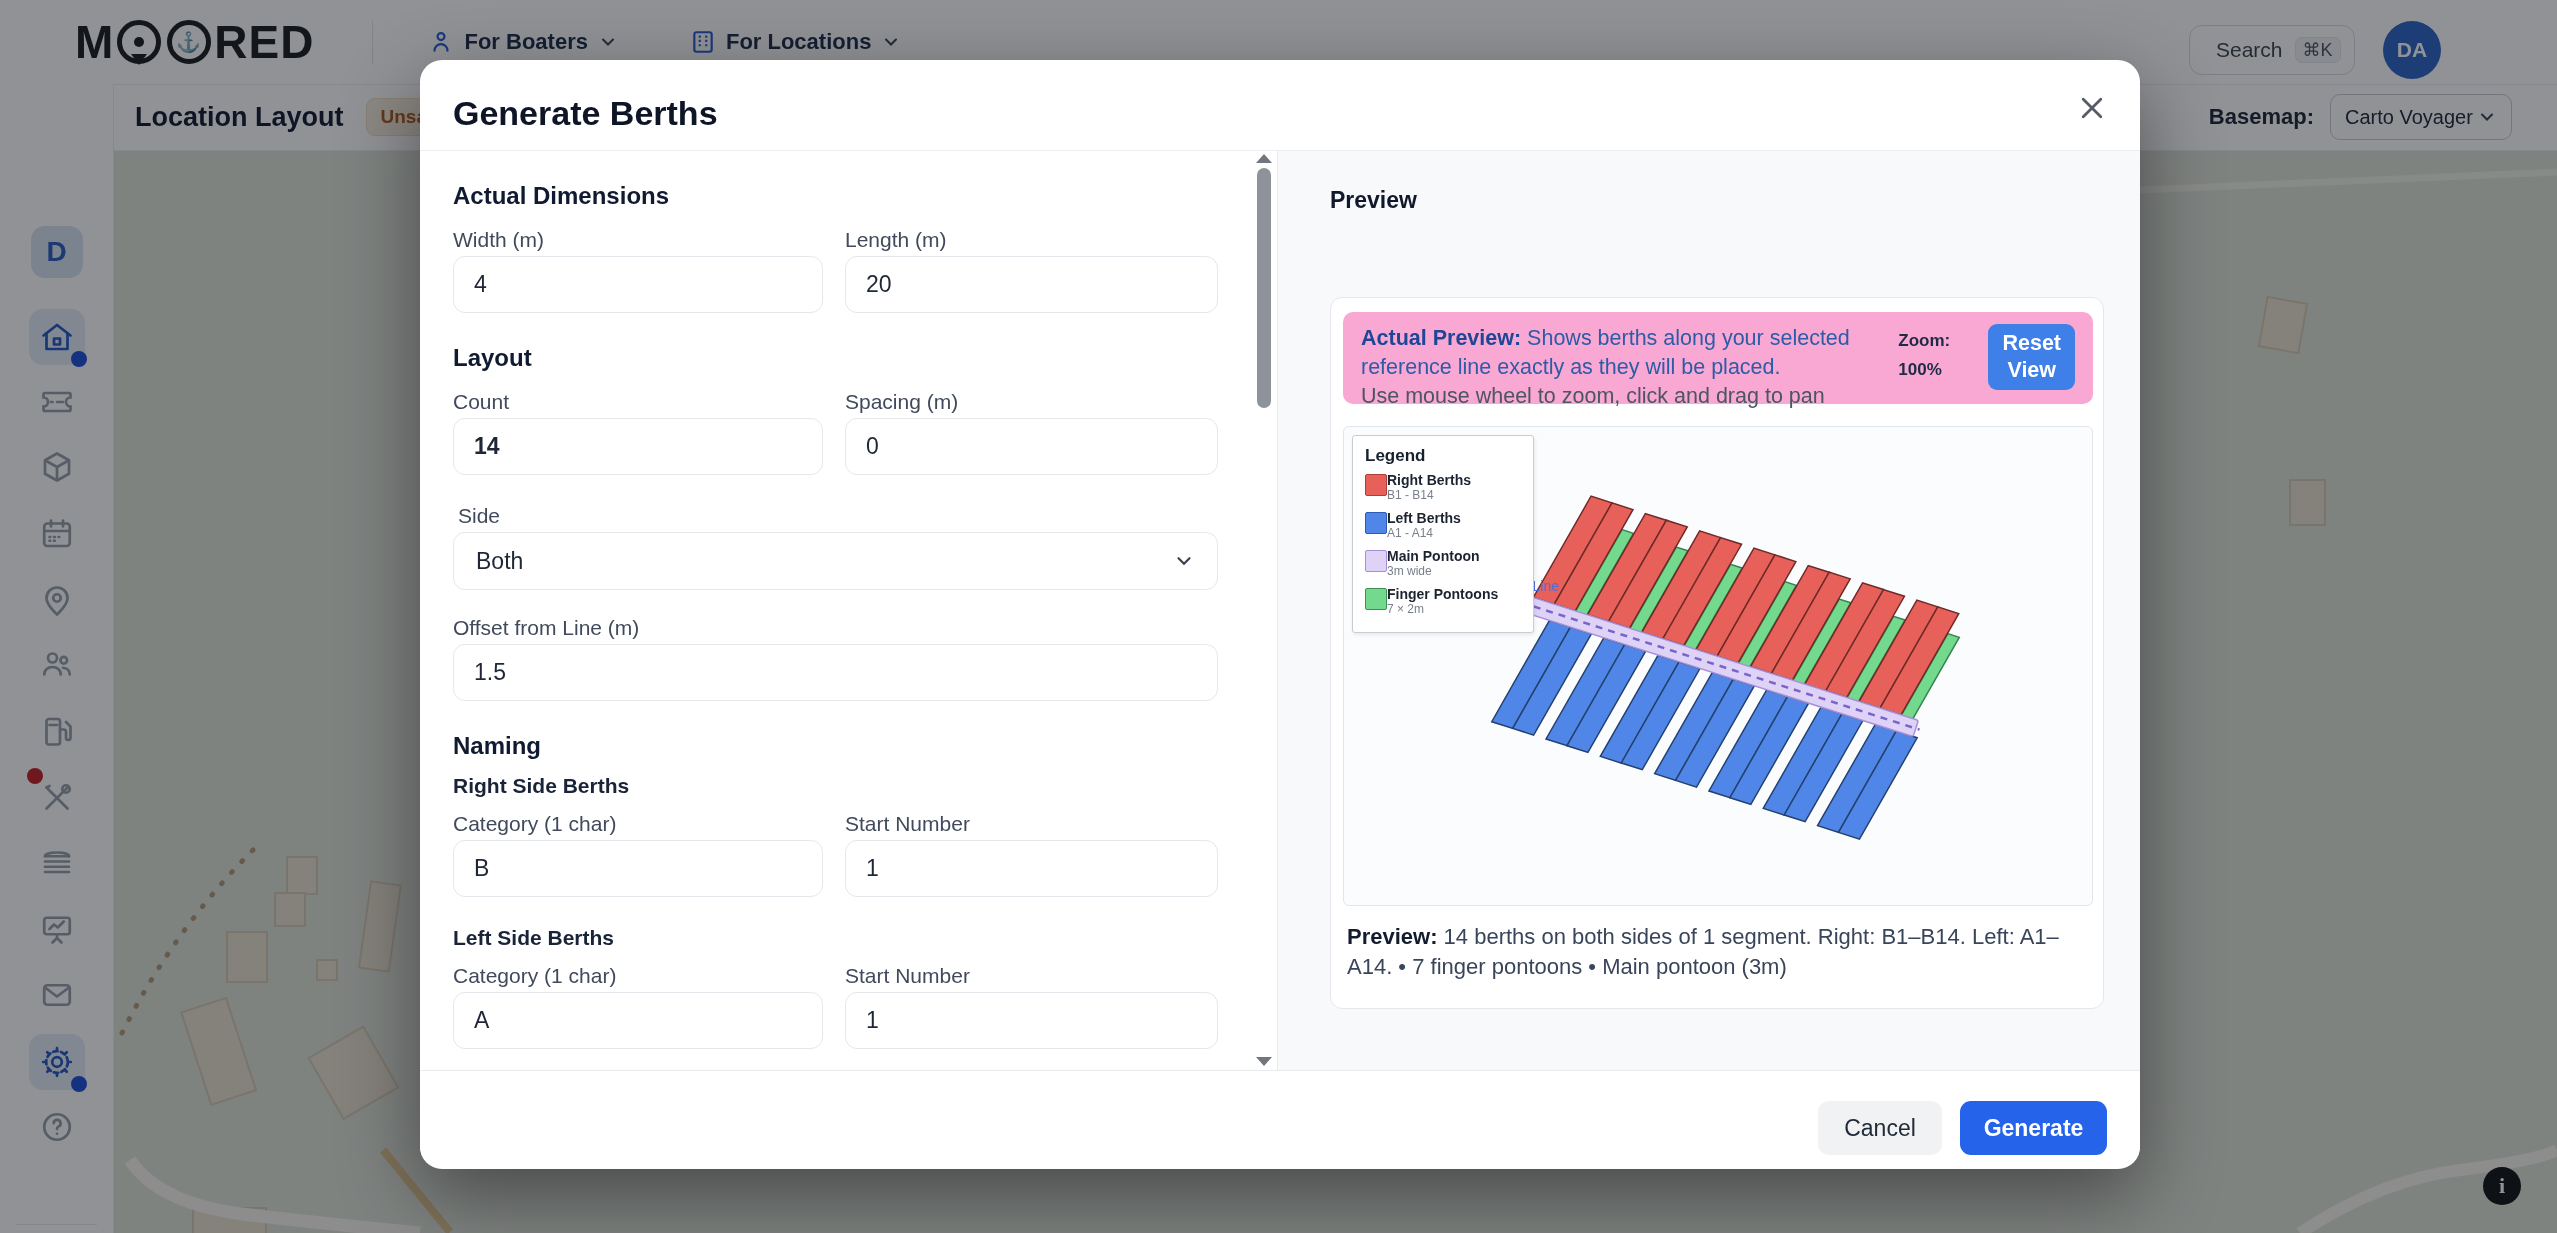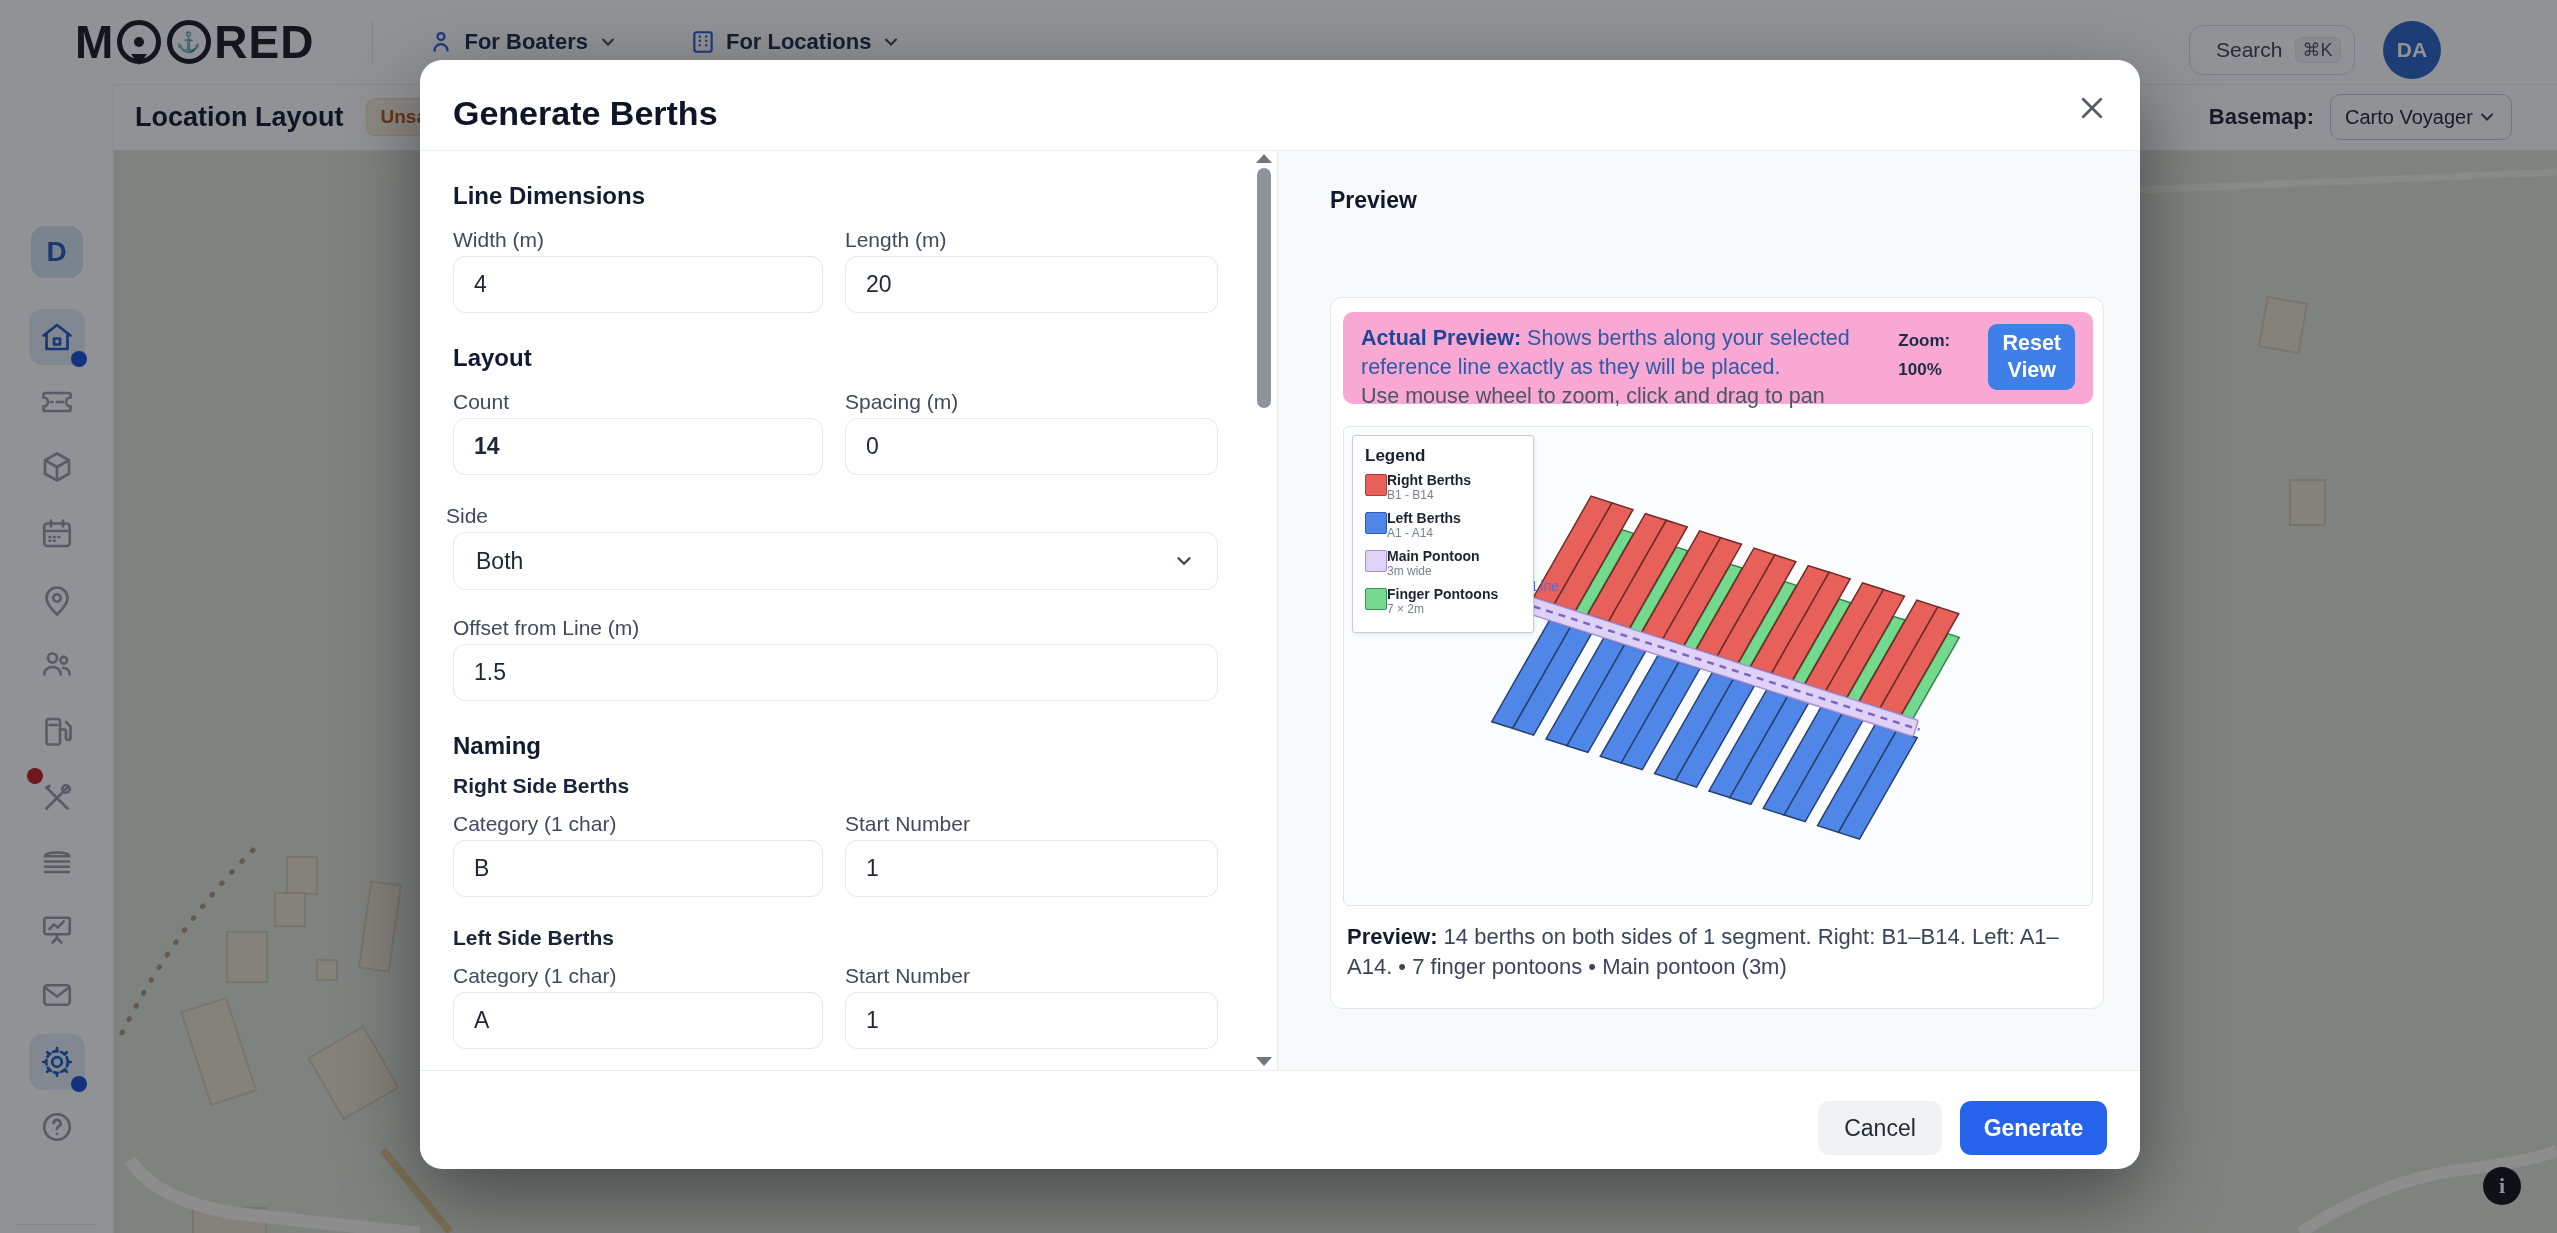--- a/index.html
+++ b/index.html
@@ -296,33 +296,33 @@
 
 <div class="modal">
   <div class="modal-title">Generate Berths</div>
   <div class="modal-close">
     <svg width="30" height="30" viewBox="0 0 24 24" fill="none" stroke="currentColor" stroke-width="2.2" stroke-linecap="round">
         <path d="M5 5l14 14M19 5L5 19"></path>
       </svg>
   </div>
   <div class="modal-hdiv"></div>
 
-  <div class="sec-h" style="left:33px;top:122px;">Line Dimensions</div>
+  <div class="sec-h" style="left:33px;top:122px;">Actual Dimensions</div>
   <label class="fld-label" style="left:33px;top:168px;">Width (m)</label>
   <label class="fld-label" style="left:425px;top:168px;">Length (m)</label>
   <input class="txt-input" style="left: 33px; top: 196px; width: 370px;" value="4">
   <input class="txt-input" style="left: 425px; top: 196px; width: 373px;" value="20">
 
   <div class="sec-h" style="left:33px;top:284px;">Layout</div>
   <label class="fld-label" style="left:33px;top:330px;">Count</label>
   <label class="fld-label" style="left:425px;top:330px;">Spacing (m)</label>
   <input class="txt-input" style="left: 33px; top: 358px; width: 370px; font-weight: bold;" value="14">
   <input class="txt-input" style="left: 425px; top: 358px; width: 373px;" value="0">
 
-  <label class="fld-label" style="left:26px;top:444px;">Side</label>
+  <label class="fld-label" style="left:38px;top:444px;">Side</label>
   <div class="select-box" style="left:33px;top:472px;width:765px;">
     <span>Both</span>
     <svg width="22" height="22" viewBox="0 0 24 24" fill="none" stroke="#3a4150" stroke-width="2.4" stroke-linecap="round">
         <polyline points="6 9 12 15 18 9"></polyline>
       </svg>
   </div>
 
   <label class="fld-label" style="left:33px;top:556px;">Offset from Line (m)</label>
   <input class="txt-input" style="left: 33px; top: 584px; width: 765px;" value="1.5">
 

